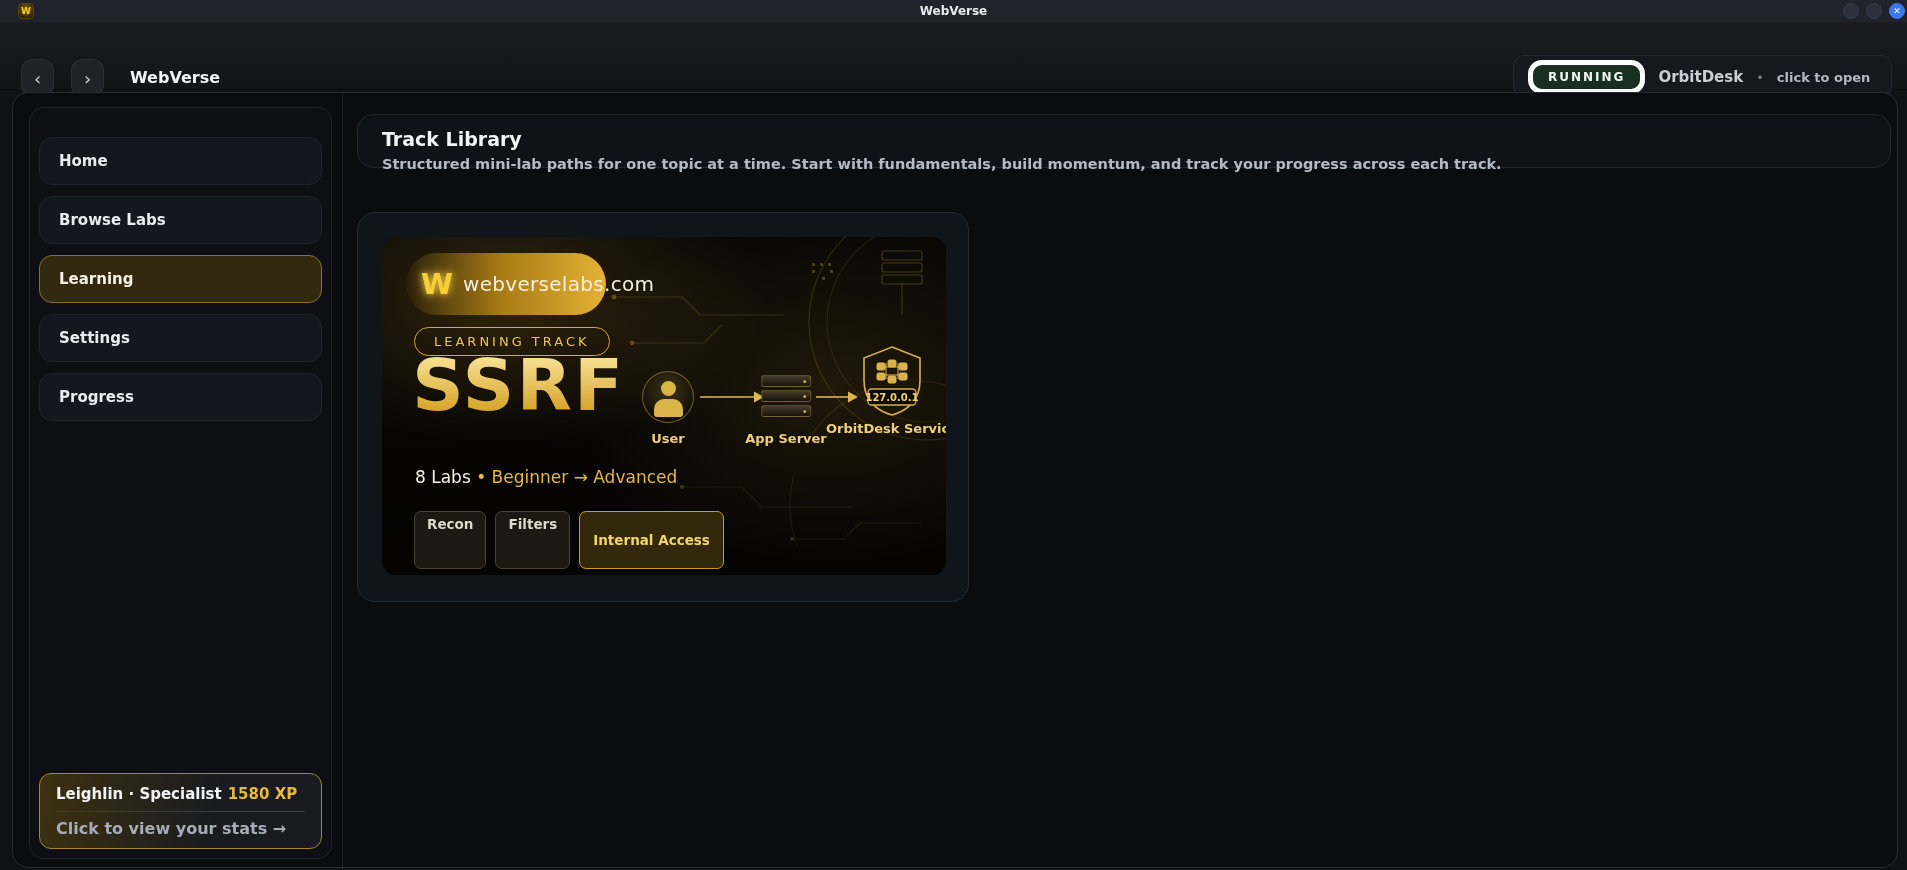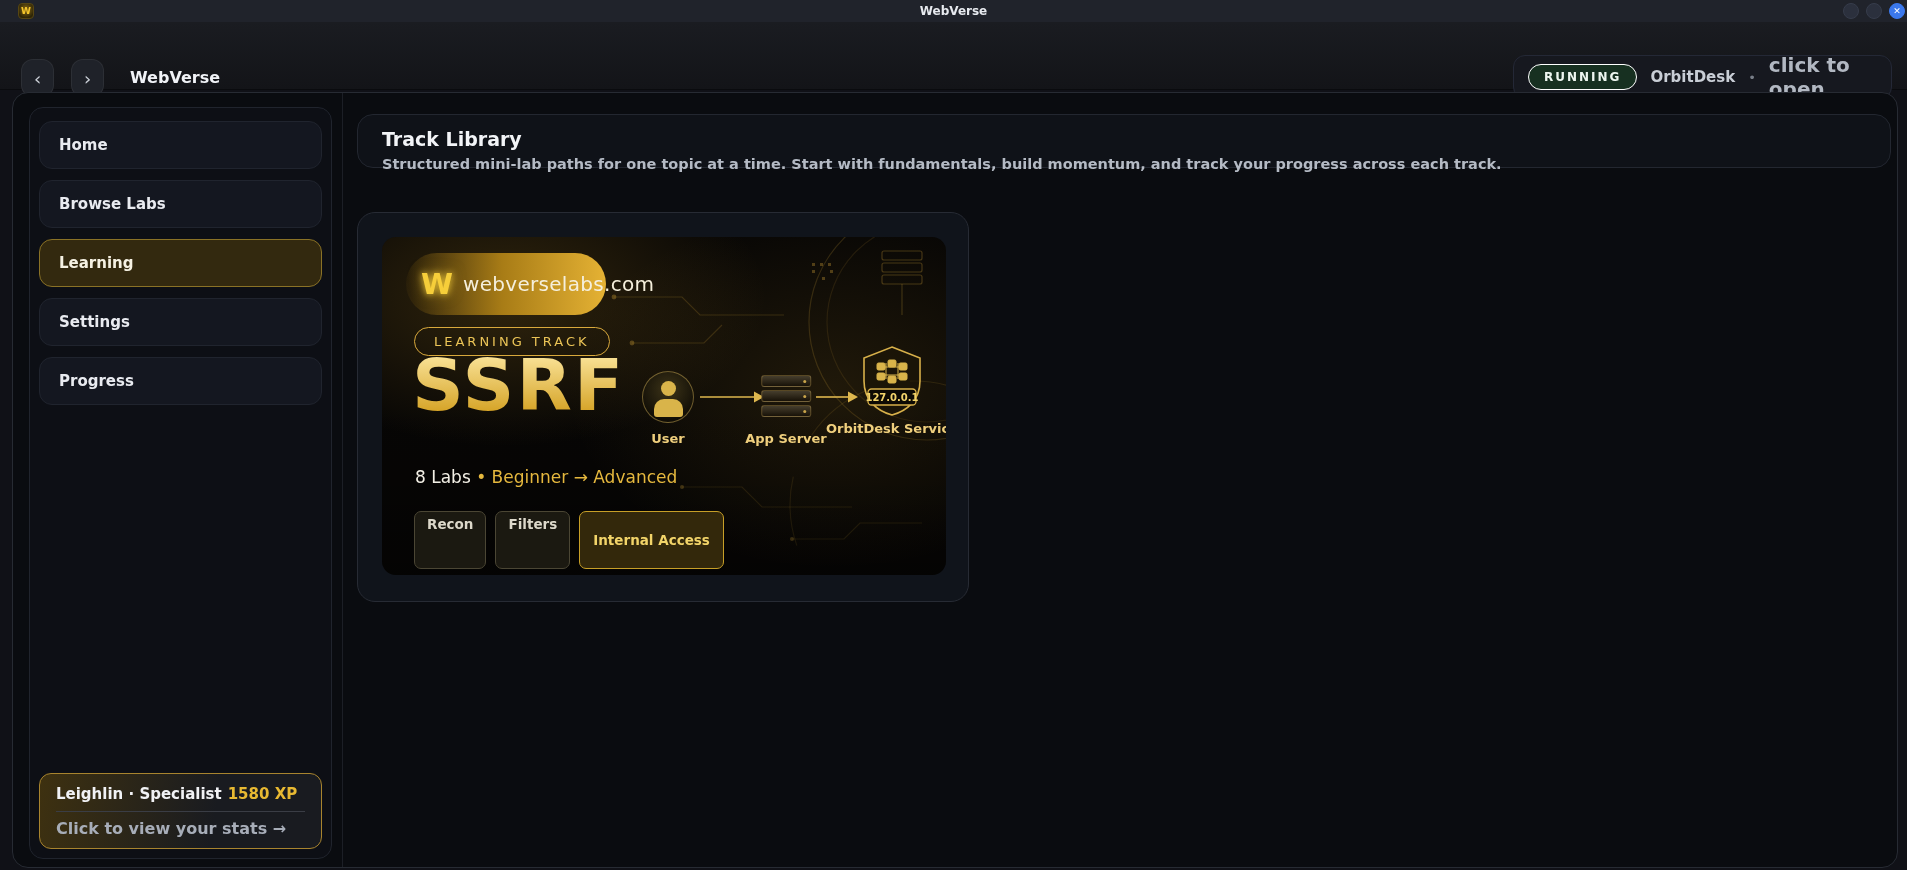--- a/index.html
+++ b/index.html
@@ -33,35 +33,35 @@
   .brand { position:absolute; left:130px; top:37px; height:38px; line-height:38px;
            font-size:16px; font-weight:700; color:#f1f3f7; }
   .search { position:absolute; left:243px; top:37px; width:1255px; height:40px;
             border-radius:10px; background:#1a1d23; border:1px solid #262a33;
             color:#e8eaee; padding:0 18px; font-size:15px; outline:none;
             font-family:"DejaVu Sans", sans-serif; }
   .search::placeholder { color:#777d88; }
   .status-pill { position:absolute; left:1513px; top:33px; width:379px; height:44px;
                  border-radius:12px; background:#16181f; border:1px solid #242836;
                  display:flex; align-items:center; gap:13px; padding:0 14px; cursor:pointer; }
-  .badge-running { background:#173021; border:1px solid #ffffff; color:#eef6f0;
+  .badge-running { background:#173021; border:5px solid #ffffff; color:#eef6f0;
                    font-size:12px; font-weight:700; letter-spacing:2px; padding:5px 15px;
                    border-radius:14px; }
   .status-app  { color:#c9ced6; font-weight:700; font-size:15px; }
   .status-dot  { color:#787e88; font-size:13px; }
-  .status-hint { color:#b2b8c2; font-weight:700; font-size:20px; }
+  .status-hint { color:#b2b8c2; font-weight:700; font-size:13px; }
 
   
   .frame { position:absolute; left:12px; top:92px; width:1886px; height:776px;
            border:1px solid #272b33; border-radius:16px; background:#0a0c10;
            display:flex; overflow:hidden; }
   .sidebar-col { width:330px; border-right:1px solid #1c1f26; position:relative; flex:none; }
   .sidebar-panel { position:absolute; left:16px; top:14px; width:303px; bottom:8px;
                    border:1px solid #20242d; border-radius:14px; background:#0d0f15;
-                   display:flex; flex-direction:column; padding:13px 9px 9px; }
+                   display:flex; flex-direction:column; padding:29px 9px 9px; }
   .side-item { height:48px; border-radius:13px; background:#141720; border:1px solid #20242e;
                color:#e9ebf0; font-size:15px; font-weight:700; display:flex; align-items:center;
                padding:0 19px; margin-bottom:11px; cursor:pointer; }
   .side-item.selected { background:#33290f; border-color:#8a7226; color:#f5f1e3; }
   .user-card { margin-top:auto; min-height:74px; border:1px solid #a8842e; border-radius:12px;
                background:linear-gradient(100deg, #3e3110 0%, #191b20 62%);
                padding:11px 16px 10px; cursor:pointer; }
   .uc-line1 { font-size:15px; font-weight:700; color:#f1f2f5; white-space:nowrap; }
   .uc-xp { color:#e8b932; margin-left:6px; }
   .uc-divider { height:1px; background:#3a3d45; margin:8px 0 7px; }

